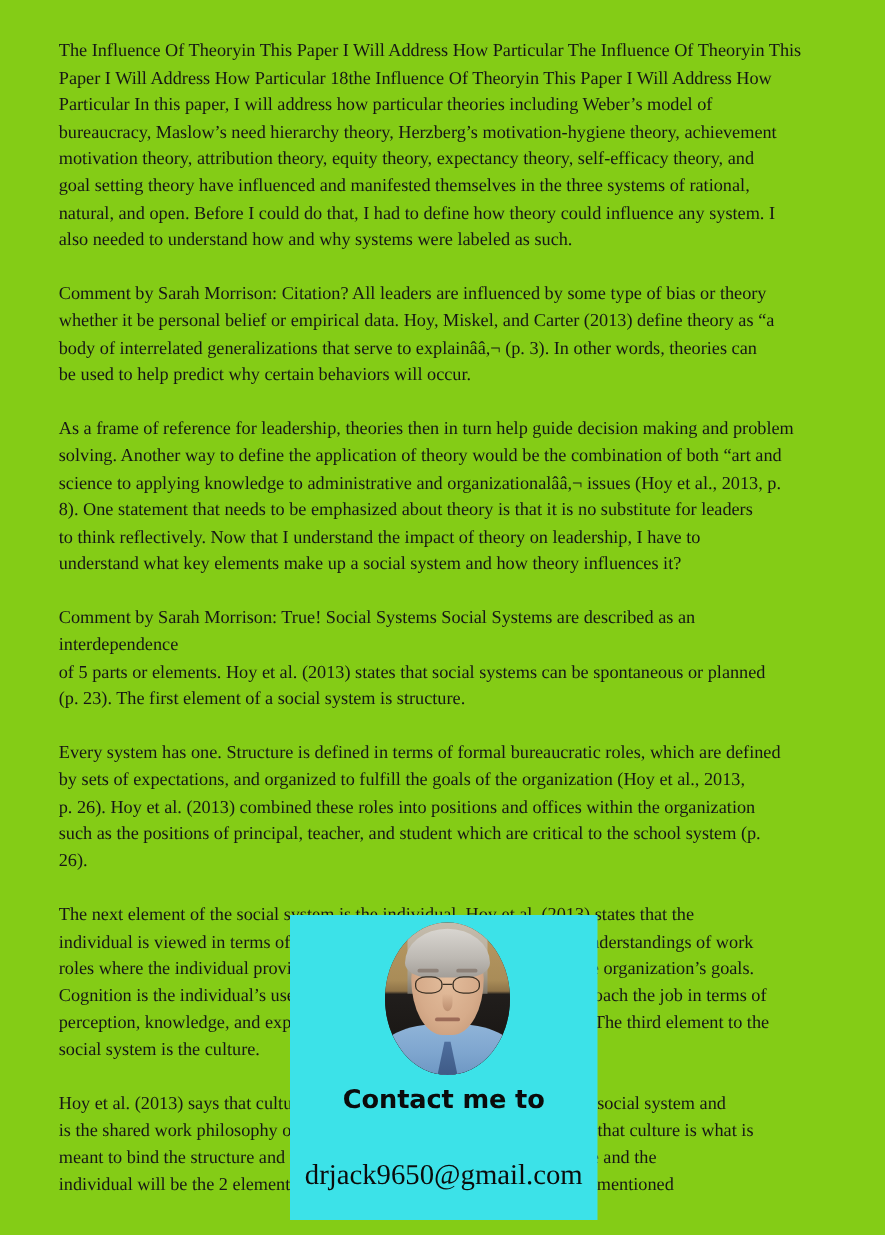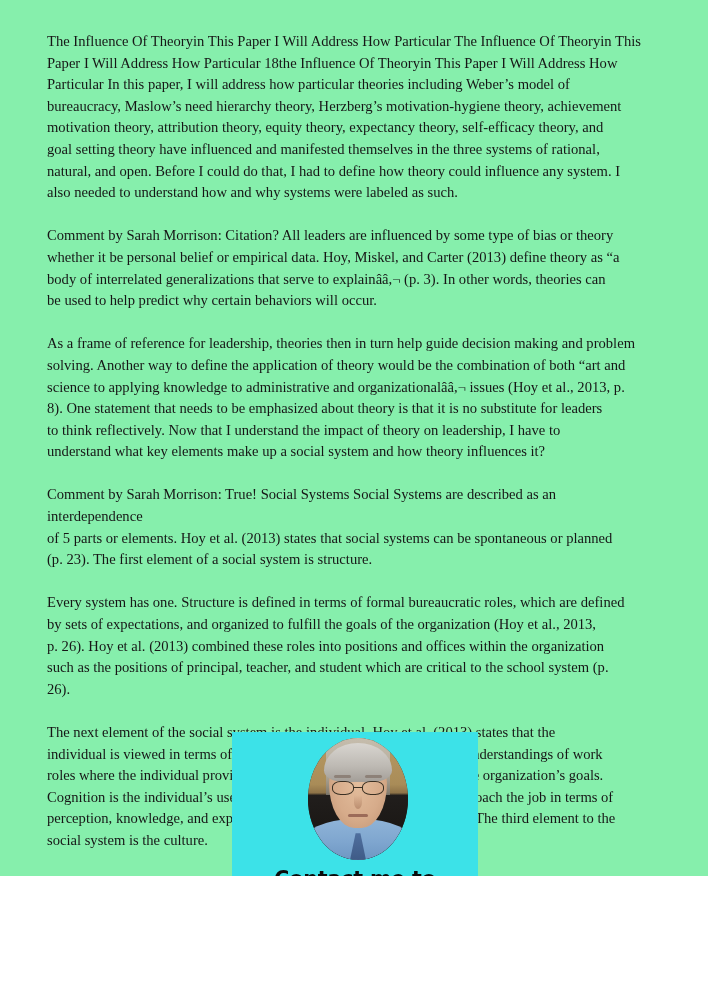--- a/index.html
+++ b/index.html
@@ -3,22 +3,22 @@
 <meta charset="utf-8">
 <style>
   html, body {
     margin: 0;
     padding: 0;
     background: #ffffff;
   }
   #page {
     position: relative;
     width: 708px;
-    height: 876px;
-    background: #86efac;
+    height: 988px;
+    background: #84cc16;
     overflow: hidden;
     font-family: "Liberation Serif", "DejaVu Serif", serif;
   }
   #doc-text {
     position: absolute;
     left: 47px;
     top: 31px;
     width: 600px;
     font-size: 14.6px;
     line-height: 21.6px;

